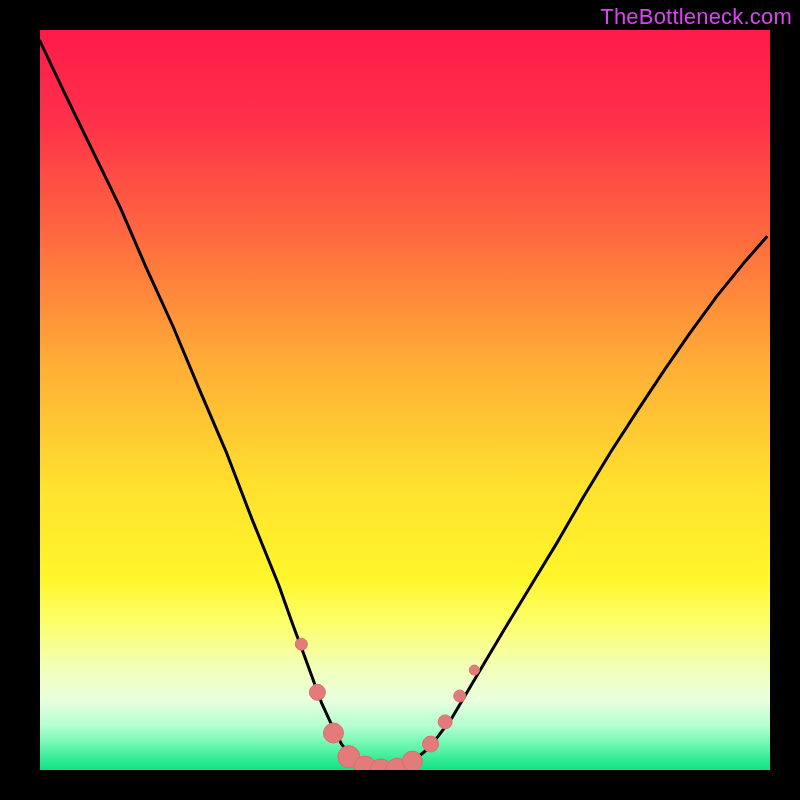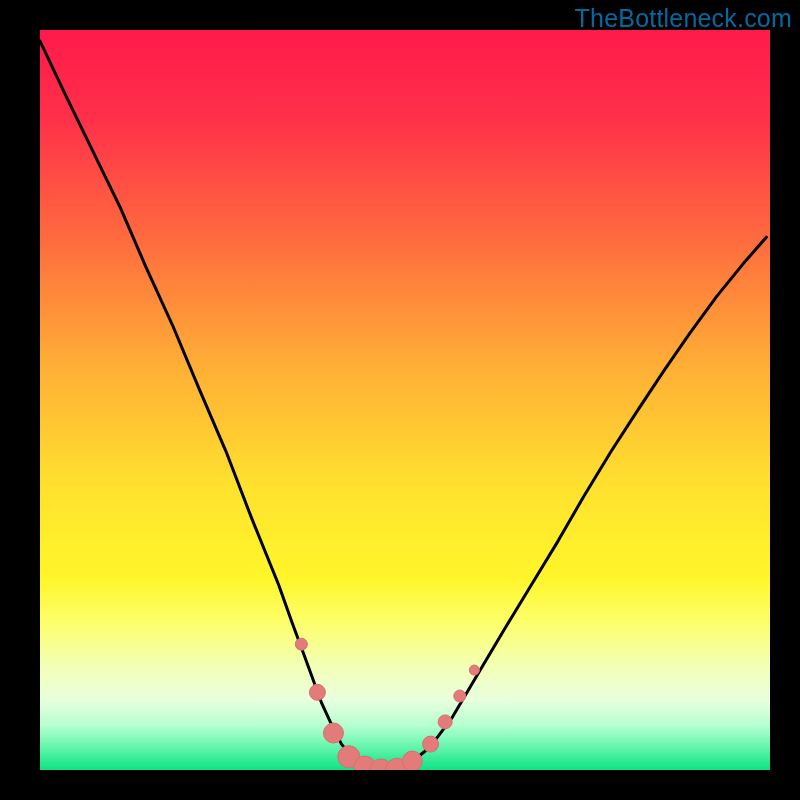--- a/index.html
+++ b/index.html
@@ -14,22 +14,22 @@
   .frame {
     position: relative;
     width: 800px;
     height: 800px;
     background: #000000;
   }
   .watermark {
     position: absolute;
     top: 4px;
     right: 8px;
-    font-size: 25px;
-    color: #0369a1;
+    font-size: 22px;
+    color: #d946ef;
     letter-spacing: 0.2px;
     font-weight: 500;
   }
   .plot {
     position: absolute;
     left: 40px;
     top: 30px;
     width: 730px;
     height: 740px;
   }

